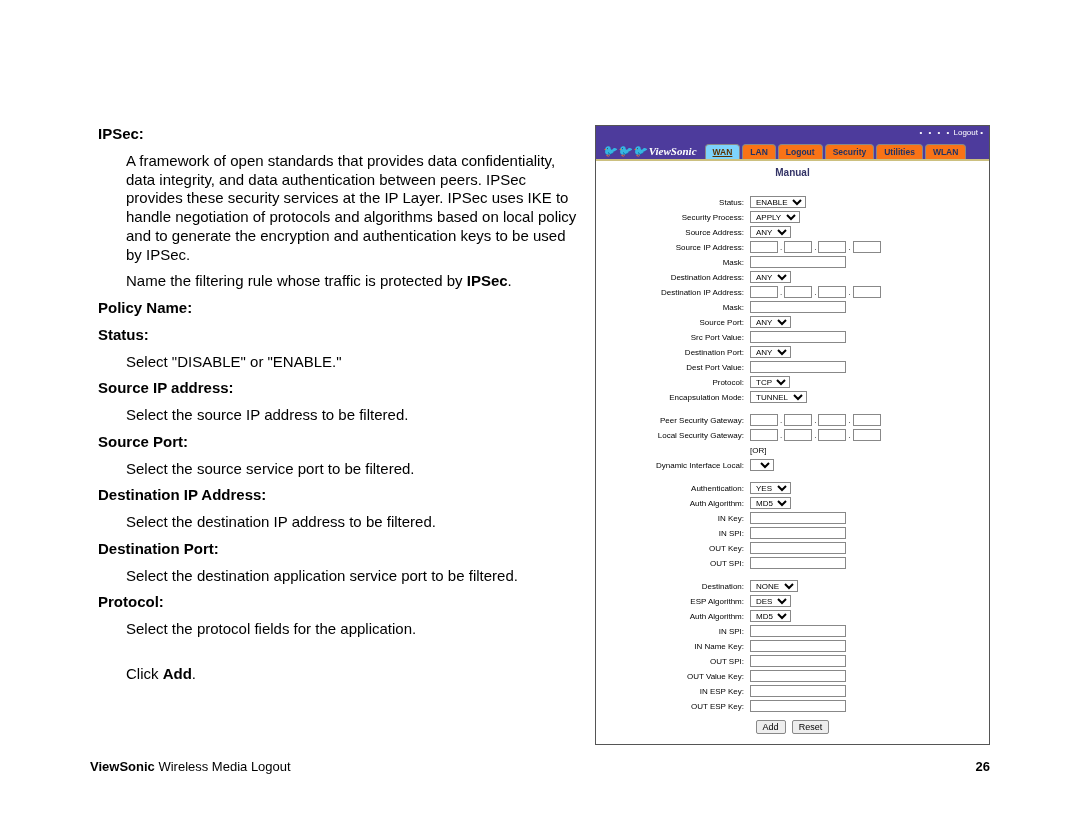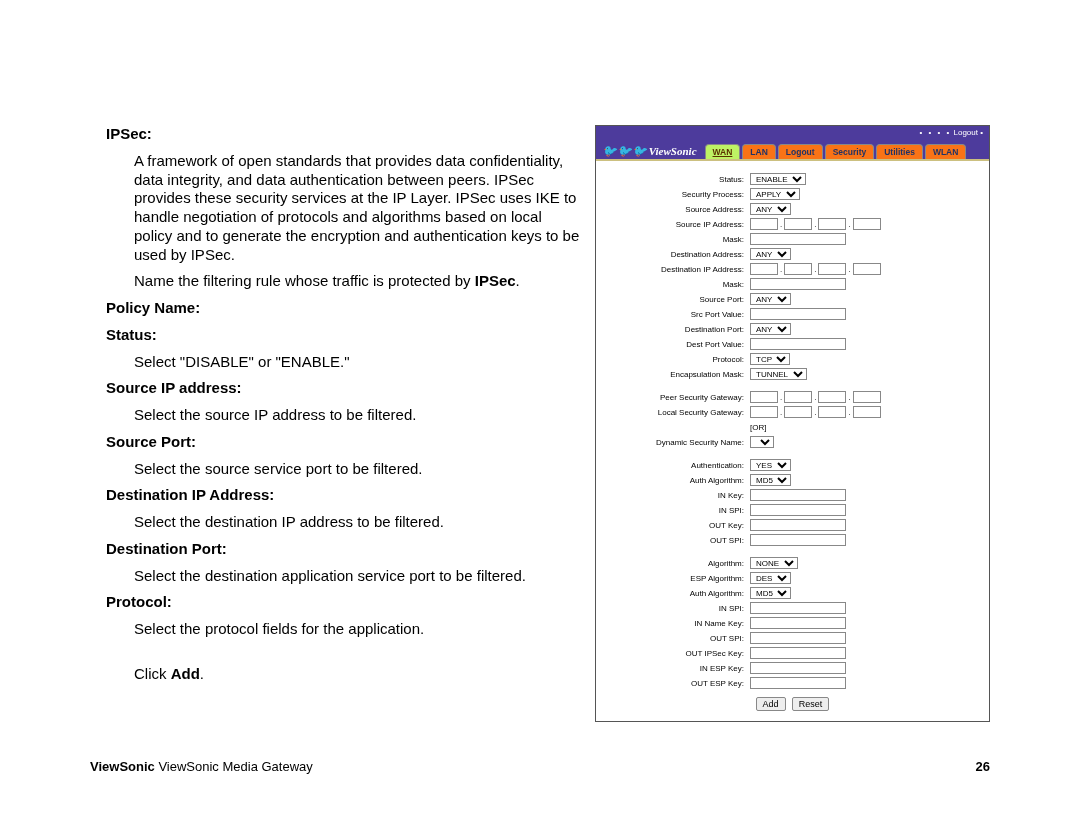--- a/index.html
+++ b/index.html
@@ -21,21 +21,21 @@
   .text-col {
     flex: 1 1 auto;
     font-size: 15px;
     line-height: 1.25;
     color: #000;
   }
   .text-col .section {
     margin-bottom: 8px;
   }
   .text-col .bold { font-weight: bold; }
-  .text-col .para { margin: 0 0 8px 16px; }
+  .text-col .para { margin: 0 0 8px 8px; }
   .indent { padding-left: 28px; }
   .screenshot-col {
     flex: 0 0 395px;
   }
   .router-ui {
     border: 1px solid #555;
     background: #fff;
     font-size: 8px;
     color: #000;
   }
@@ -77,21 +77,21 @@
     border-bottom: none;
     border-radius: 4px 4px 0 0;
     padding: 2px 7px;
     font-size: 8.5px;
     font-weight: bold;
     color: #223366;
     margin-left: 2px;
     cursor: pointer;
   }
   .tab.active {
-    background: #bef264;
+    background: #7dd3fc;
     color: #5a3200;
     text-decoration: underline;
   }
   .manual-title {
     text-align: center;
     font-weight: bold;
     font-size: 10px;
     padding: 6px 0;
     color: #333366;
   }
@@ -220,20 +220,21 @@
         </div>
         <div id="tabs" style="display: flex;">
             <div class="tab active">WAN</div>
             <div class="tab">LAN</div>
             <div class="tab">Logout</div>
             <div class="tab">Security</div>
             <div class="tab">Utilities</div>
             <div class="tab">WLAN</div>
           </div>
       </div>
+      <div class="manual-title">Manual</div>
       <div class="form-area">
         <div class="gap"></div>
         <div id="rows1">
             <div class="frow">
               <div class="lbl">Status:</div>
               <div class="ctrl">
                 <select class="sel"><option>ENABLE</option></select>
               </div>
             </div>
             <div class="frow">
@@ -314,21 +315,21 @@
                 <input class="inp w-med" style="">
               </div>
             </div>
             <div class="frow">
               <div class="lbl">Protocol:</div>
               <div class="ctrl">
                 <select class="sel"><option>TCP</option></select>
               </div>
             </div>
             <div class="frow">
-              <div class="lbl">Encapsulation Mask:</div>
+              <div class="lbl">Encapsulation Mode:</div>
               <div class="ctrl">
                 <select class="sel"><option>TUNNEL</option></select>
               </div>
             </div>
           </div>
         <div class="gap"></div>
         <div id="rows2">
             <div class="frow">
               <div class="lbl">Peer Security Gateway:</div>
               <div class="ctrl">
@@ -353,21 +354,21 @@
                 <input class="inp w-ip" style="">
               </div>
             </div>
             <div class="frow">
               <div class="lbl"></div>
               <div class="ctrl">
                 <span>[OR]</span>
               </div>
             </div>
             <div class="frow">
-              <div class="lbl">Dynamic Security Name:</div>
+              <div class="lbl">Dynamic Interface Local:</div>
               <div class="ctrl">
                 <select class="sel"><option></option></select>
               </div>
             </div>
           </div>
         <div class="gap"></div>
         <div id="rows3">
             <div class="frow">
               <div class="lbl">Authentication:</div>
               <div class="ctrl">
@@ -401,21 +402,21 @@
             <div class="frow">
               <div class="lbl">OUT SPI:</div>
               <div class="ctrl">
                 <input class="inp w-med" style="">
               </div>
             </div>
           </div>
         <div class="gap"></div>
         <div id="rows4">
             <div class="frow">
-              <div class="lbl">Algorithm:</div>
+              <div class="lbl">Destination:</div>
               <div class="ctrl">
                 <select class="sel"><option>NONE</option></select>
               </div>
             </div>
             <div class="frow">
               <div class="lbl">ESP Algorithm:</div>
               <div class="ctrl">
                 <select class="sel"><option>DES</option></select>
               </div>
             </div>
@@ -437,21 +438,21 @@
                 <input class="inp w-med" style="">
               </div>
             </div>
             <div class="frow">
               <div class="lbl">OUT SPI:</div>
               <div class="ctrl">
                 <input class="inp w-med" style="">
               </div>
             </div>
             <div class="frow">
-              <div class="lbl">OUT IPSec Key:</div>
+              <div class="lbl">OUT Value Key:</div>
               <div class="ctrl">
                 <input class="inp w-med" style="">
               </div>
             </div>
             <div class="frow">
               <div class="lbl">IN ESP Key:</div>
               <div class="ctrl">
                 <input class="inp w-med" style="">
               </div>
             </div>
@@ -465,15 +466,15 @@
         <div class="btnrow">
           <button class="btn">Add</button>
           <button class="btn">Reset</button>
         </div>
       </div>
     </div>
   </div>
 </div>
 
 <div class="footer">
-  <div><span class="fbold">ViewSonic</span><span> ViewSonic Media Gateway</span></div>
+  <div><span class="fbold">ViewSonic</span><span> Wireless Media Logout</span></div>
   <div class="fbold">26</div>
 </div>
 
 </body></html>

